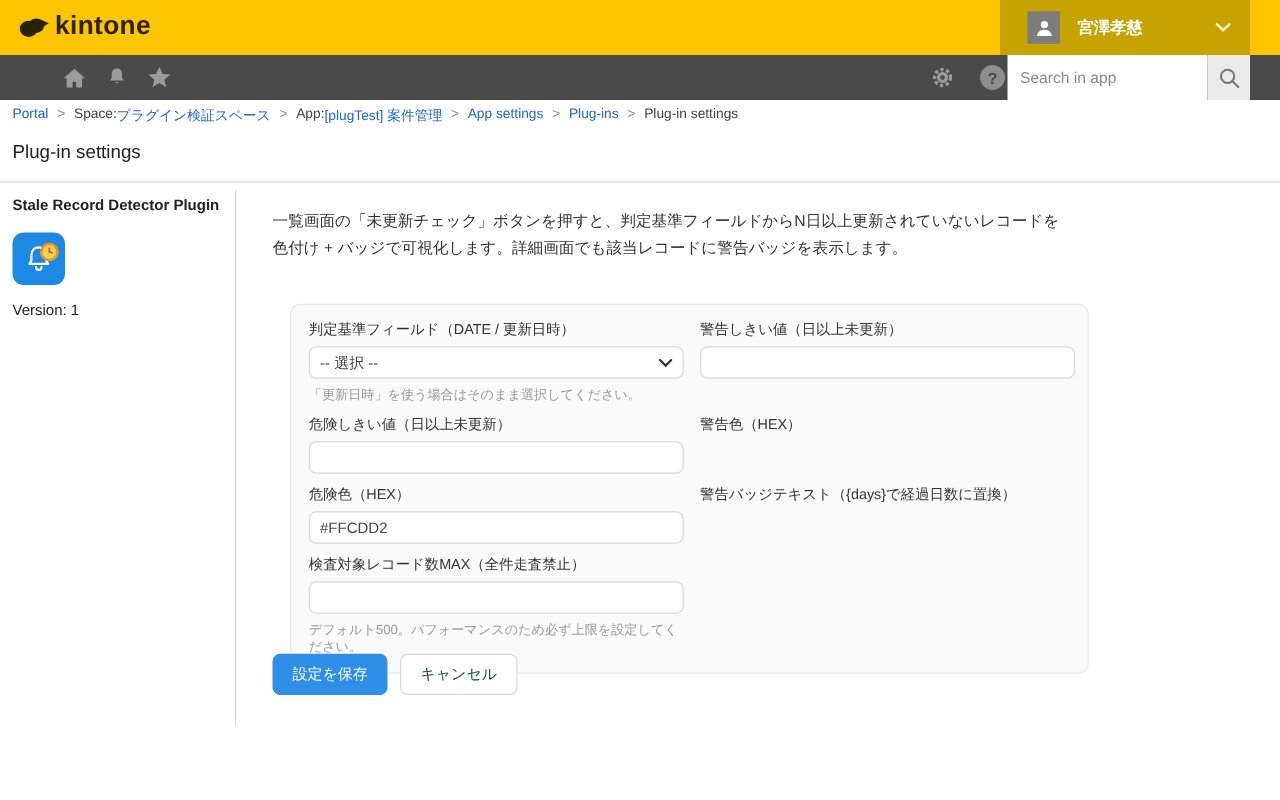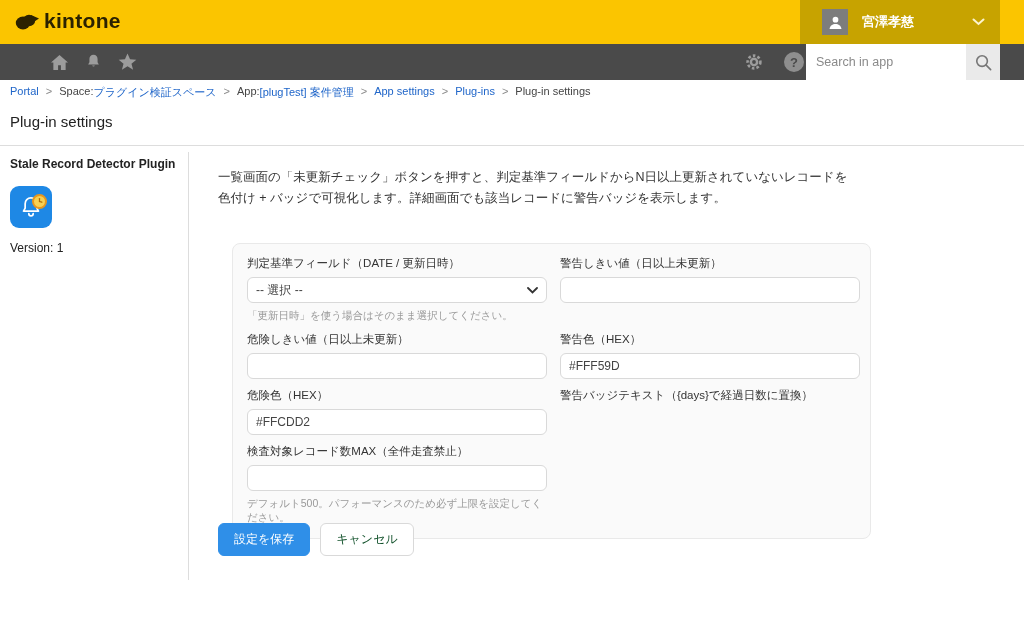--- a/index.html
+++ b/index.html
@@ -197,21 +197,20 @@
       <div class="flabel">警告しきい値（日以上未更新）</div>
       <input class="finput" type="text" value="" style="">
     </div>
 
     <div class="fcell">
       <div class="flabel">危険しきい値（日以上未更新）</div>
       <input class="finput" type="text" value="" style="">
     </div>
     <div class="fcell">
       <div class="flabel">警告色（HEX）</div>
-      <input class="finput" type="text" value="#FFF59D" style="">
     </div>
 
     <div class="fcell">
       <div class="flabel">危険色（HEX）</div>
       <input class="finput" type="text" value="#FFCDD2" style="">
     </div>
     <div class="fcell">
       <div class="flabel">警告バッジテキスト（{days}で経過日数に置換）</div>
     </div>
 

